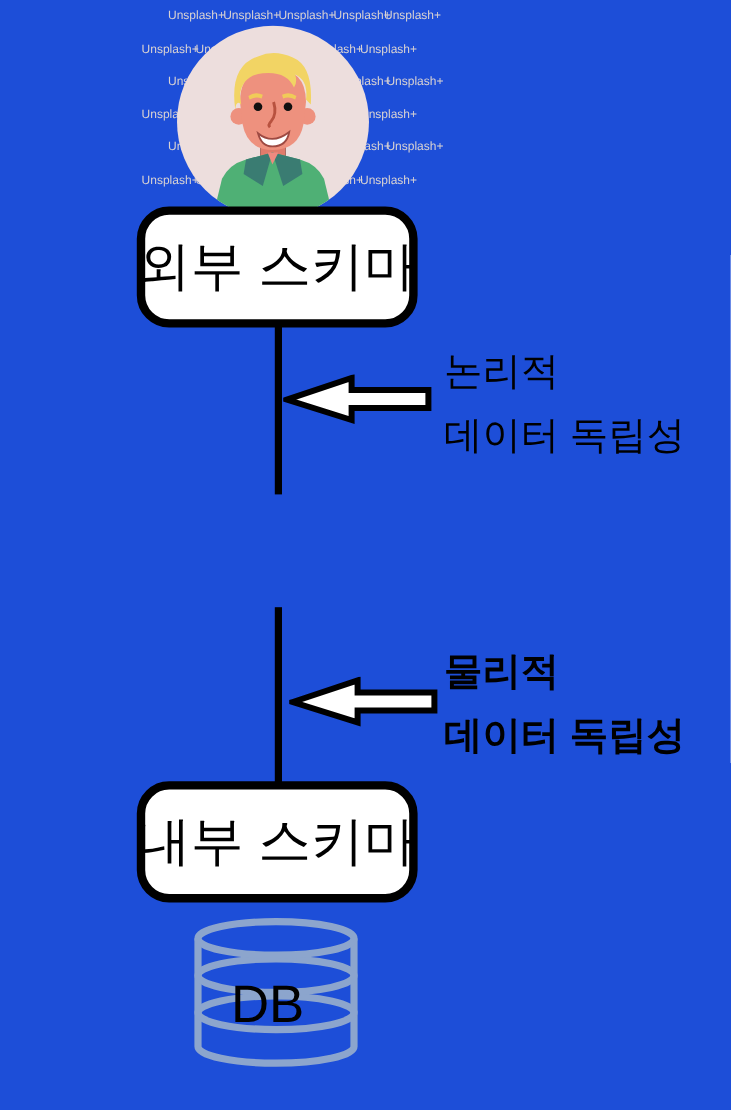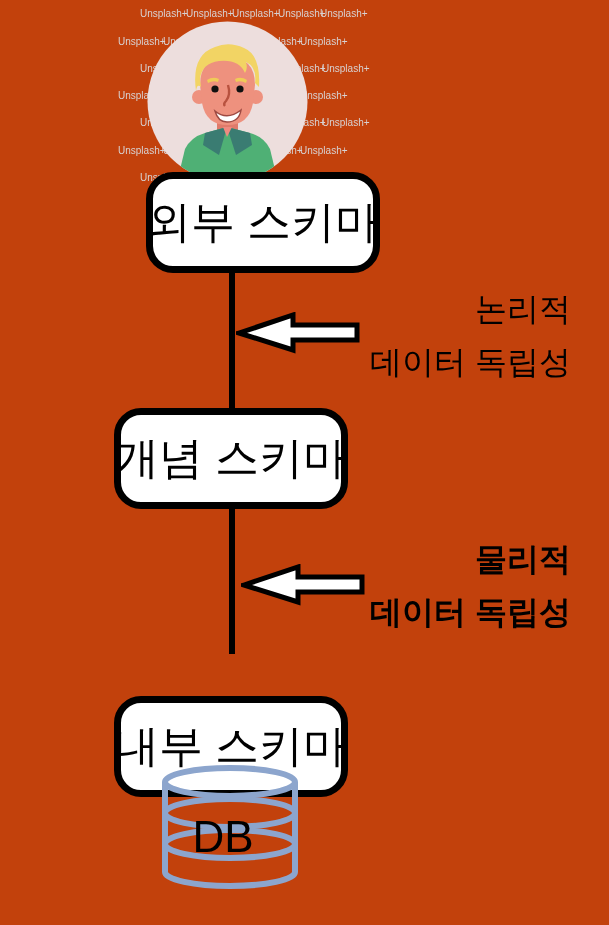--- a/index.html
+++ b/index.html
@@ -1,20 +1,20 @@
 <!DOCTYPE html>
 <html><head>
 <meta charset="utf-8">
 <style>
   html,body { margin:0; padding:0; background:#ffffff; }
   .canvas {
     position: relative;
     width: 609px;
     height: 925px;
-    background: #c2410c;
+    background: #1d4ed8;
     overflow: hidden;
     font-family: "Liberation Sans", sans-serif;
   }
   .watermarks { position:absolute; left:0; top:0; width:609px; height:200px; pointer-events:none; }
   .wm {
     position:absolute;
     font-size:10px;
     color:#d8d2d2;
     font-family:"Liberation Sans", sans-serif;
     white-space:nowrap;
@@ -28,32 +28,32 @@
     position:absolute;
     left:114px;
     width:234px; height:101px;
     box-sizing:border-box;
     border:7px solid #000;
     border-radius:27px;
     background:#fff;
     display:flex; align-items:center; justify-content:center;
     font-size:44px; color:#000; white-space:nowrap;
   }
-  .box-external  { top:172px;margin-left:32px; }
+  .box-external  { top:172px; }
   .box-conceptual{ top:408px; }
-  .box-internal  { top:651px;margin-top:45px; }
+  .box-internal  { top:651px; }
   .vline { position:absolute; left:229px; width:6px; background:#000; }
   .vline-1 { top:270px; height:142px; }
   .vline-2 { top:506px; height:148px; }
   .arrow-svg { position:absolute; }
   .arrow-1 { left:236px; top:312px; }
   .arrow-2 { left:241px; top:564px; }
   .annotation {
     position:absolute; left:370px;
-    font-size:32px; line-height:53px; color:#000; white-space:nowrap;text-align:right;
+    font-size:32px; line-height:53px; color:#000; white-space:nowrap;
   }
   .annotation-1 { top:283px; }
   .annotation-2 { top:533px;font-weight:bold; }
   .cylinder-svg { position:absolute; left:159px; top:762px; }
 </style>
 </head>
 <body>
 
 <div class="canvas">
 
@@ -130,23 +130,20 @@
     </g>
   </svg>
 
 
   <div class="vline vline-1"></div>
   <div class="vline vline-2"></div>
 
   <div class="schema-box box-external">
     <span>외부 스키마</span>
   </div>
-  <div class="schema-box box-conceptual">
-    <span>개념 스키마</span>
-  </div>
   <div class="schema-box box-internal">
     <span>내부 스키마</span>
   </div>
 
   <svg class="arrow-svg arrow-1" width="124" height="42" viewBox="0 0 124 42">
     <polygon points="3,21 57,3 57,13 121,13 121,28 57,28 57,38" fill="#ffffff" stroke="#000000" stroke-width="5" stroke-linejoin="miter"></polygon>
   </svg>
   <svg class="arrow-svg arrow-2" width="124" height="42" viewBox="0 0 124 42">
     <polygon points="3,21 57,3 57,13 121,13 121,28 57,28 57,38" fill="#ffffff" stroke="#000000" stroke-width="5" stroke-linejoin="miter"></polygon>
   </svg>

